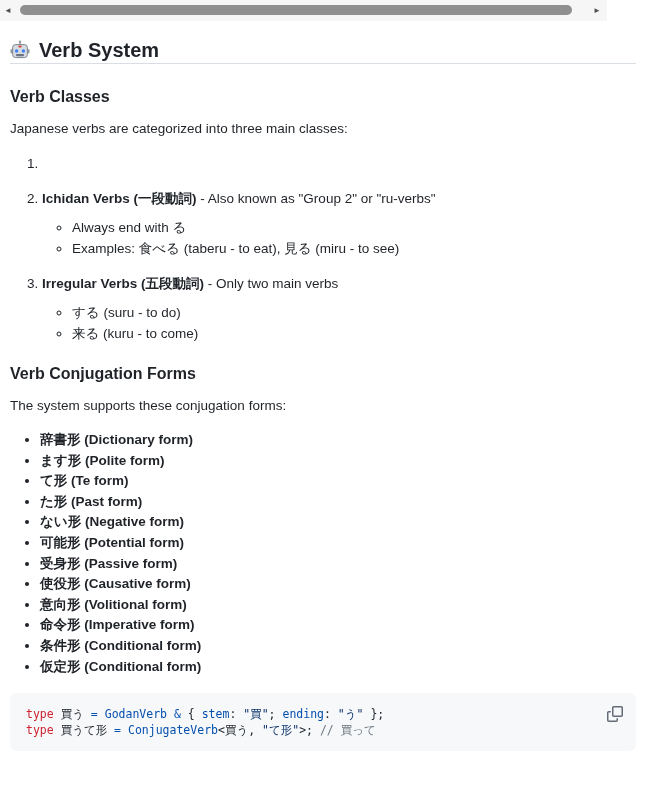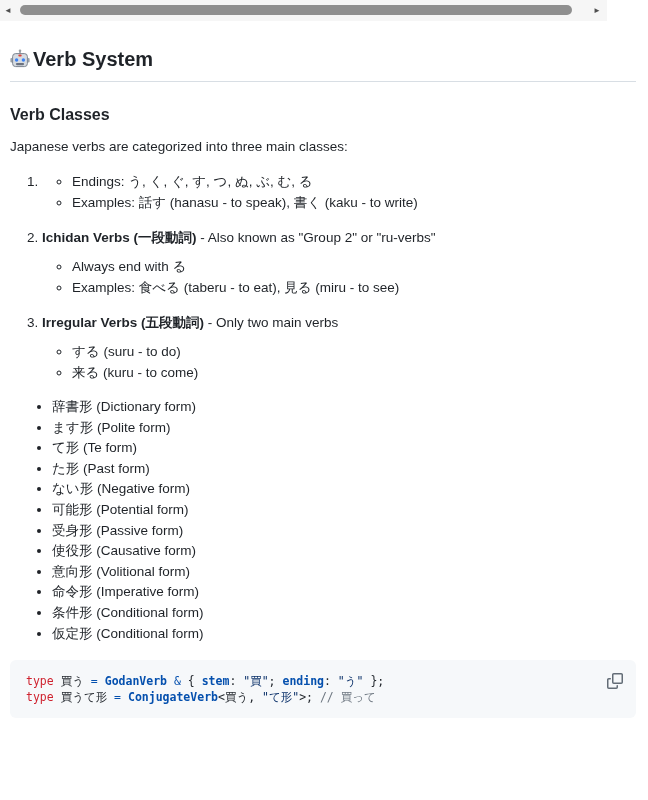--- a/index.html
+++ b/index.html
@@ -18,47 +18,47 @@
     user-select:none;flex:0 0 16px;
   }
   .sb-arrow.right{position:absolute;right:2px;}
   .sb-thumb{
     position:absolute;left:20px;top:5px;width:552px;height:10px;
     background:#8f8f8f;border-radius:5px;
   }
   
   main{padding:0 12px 0 10px;}
   .page-header{
-    display:flex;align-items:center;gap:3px;
-    margin-top:25px;padding-bottom:9px;border-bottom:1px solid #d8dee4;
+    display:flex;align-items:center;gap:9px;
+    margin-top:16px;border-bottom:1px solid #d8dee4;
   }
   .page-title{font-size:20px;font-weight:600;line-height:26px;color:#1f2328;}
   .robot-icon{display:inline-flex;width:20px;height:20px;}
   .section-heading{font-size:16px;font-weight:700;margin:24px 0 14px;color:#1f2328;}
   p.intro{font-size:13.5px;line-height:18px;margin:14px 0;}
   ol.classes{margin:18px 0 16px;padding-left:32px;font-size:13.5px;}
   .class-item{margin:0 0 18px;}
   .class-head{margin:0;line-height:19px;}
   .class-head strong{font-weight:700;}
   .sub-list{list-style-type:circle;margin:13px 0 0;padding-left:30px;}
   .sub-item{margin:7px 0;line-height:14px;font-size:13.5px;}
   ul.forms{margin:16px 0 18px;padding-left:30px;font-size:13.5px;}
-  .form-item{margin:3px 12px;line-height:17.6px;}
+  .form-item{margin:3px 0;line-height:17.6px;font-weight:bold;}
   
   .code-block{
     position:relative;background:#f6f8fa;border-radius:6px;
     padding:13px 16px;margin-top:18px;
   }
   .code-lines{
     font-family:"DejaVu Sans Mono","Liberation Mono",monospace;
     font-size:11.5px;margin:0;
   }
   .code-line{line-height:16px;white-space:pre;}
   .tk-k{color:#cf222e;}
-  .tk-n{color:#0550ae;font-weight:bold;}
+  .tk-n{color:#0550ae;}
   .tk-o{color:#0550ae;}
   .tk-s{color:#0a3069;}
   .tk-c{color:#6e7781;text-align:center;}
   .tk-p{color:#24292f;}
   .copy-btn{
     position:absolute;top:8px;right:8px;width:26px;height:26px;
     background:transparent;border:none;display:flex;align-items:center;
     justify-content:center;cursor:pointer;padding:0;
   }
   .copy-btn svg{fill:#636c76;}
@@ -89,41 +89,39 @@
       </svg>
     </span>
     <span class="page-title">Verb System</span>
   </div>
 
   <h3 class="section-heading">Verb Classes</h3>
   <p class="intro">Japanese verbs are categorized into three main classes:</p>
 
   <ol class="classes" id="classes-list">
       <li class="class-item">
-        <ul class="sub-list">
-          <li class="sub-item">Endings: う, く, ぐ, す, つ, ぬ, ぶ, む, る</li>
-          <li class="sub-item">Examples: 話す (hanasu - to speak), 書く (kaku - to write)</li>
-        </ul>
       </li>
       <li class="class-item">
         <p class="class-head"><strong>Ichidan Verbs (一段動詞)</strong><span> - Also known as "Group 2" or "ru-verbs"</span></p>
         <ul class="sub-list">
           <li class="sub-item">Always end with る</li>
           <li class="sub-item">Examples: 食べる (taberu - to eat), 見る (miru - to see)</li>
         </ul>
       </li>
       <li class="class-item">
         <p class="class-head"><strong>Irregular Verbs (五段動詞)</strong><span> - Only two main verbs</span></p>
         <ul class="sub-list">
           <li class="sub-item">する (suru - to do)</li>
           <li class="sub-item">来る (kuru - to come)</li>
         </ul>
       </li>
     </ol>
 
+  <h3 class="section-heading">Verb Conjugation Forms</h3>
+  <p class="intro">The system supports these conjugation forms:</p>
 
   <ul class="forms" id="forms-list">
       <li class="form-item">辞書形 (Dictionary form)</li>
       <li class="form-item">ます形 (Polite form)</li>
       <li class="form-item">て形 (Te form)</li>
       <li class="form-item">た形 (Past form)</li>
       <li class="form-item">ない形 (Negative form)</li>
       <li class="form-item">可能形 (Potential form)</li>
       <li class="form-item">受身形 (Passive form)</li>
       <li class="form-item">使役形 (Causative form)</li>

